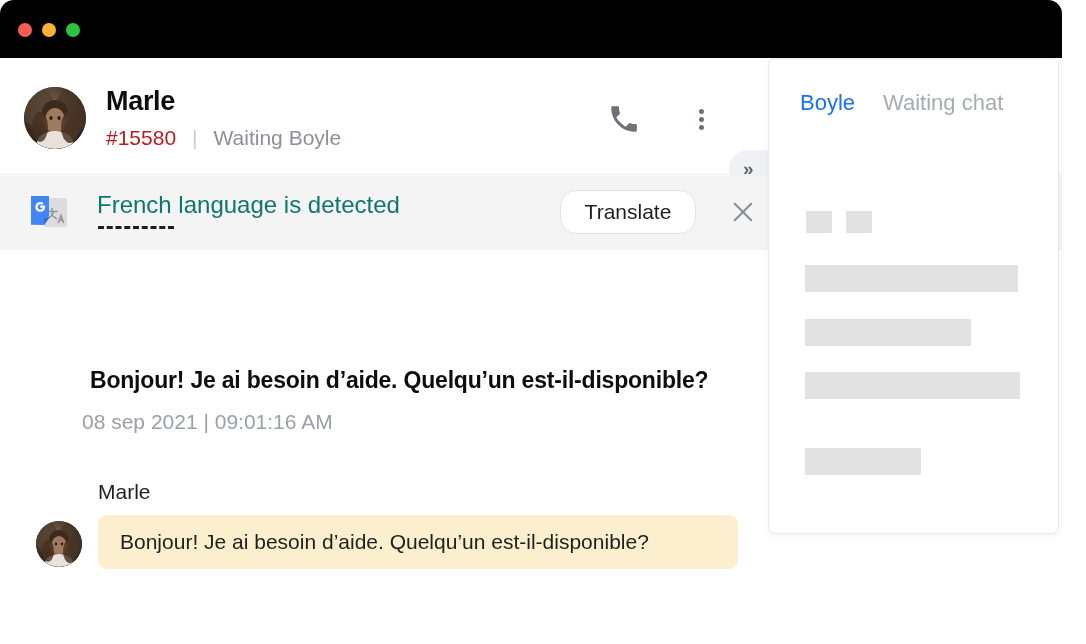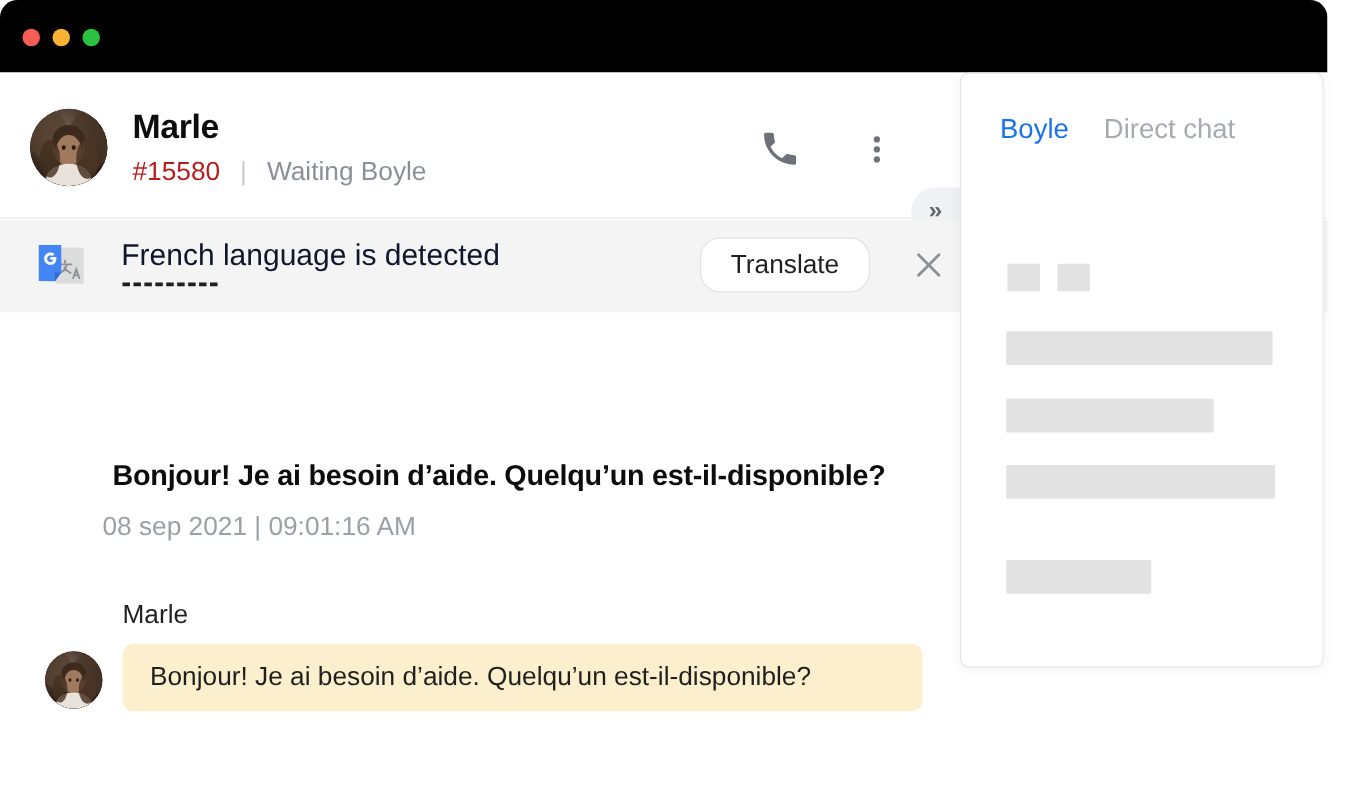--- a/index.html
+++ b/index.html
@@ -151,21 +151,21 @@
   }
   .gt-logo {
     position: absolute;
     left: 27px; top: 193px;
     width: 44px; height: 40px;
   }
   .banner-text {
     position: absolute;
     left: 97px; top: 193px;
     font-size: 24px;
-    color: #0f172a;
+    color: #0f766e;
     line-height: 1;
   }
   .dash-underline {
     position: absolute;
     left: 98px; top: 226px;
     width: 76px;
     height: 0;
     border-bottom: 3px dashed #1f1f1f;
   }
   .translate-btn {
@@ -431,21 +431,21 @@
 
     <div class="bubble">
       <span class="bubble-text">Bonjour! Je ai besoin d’aide. Quelqu’un est-il-disponible?</span>
     </div>
 
   </div>
 
   <div class="info-panel">
     <div class="info-tabs">
       <span class="tab tab-active">Boyle</span>
-      <span class="tab tab-inactive">Direct chat</span>
+      <span class="tab tab-inactive">Waiting chat</span>
     </div>
 
     <div class="sk sk-sq1"></div>
     <div class="sk sk-sq2"></div>
     <div class="sk sk-b1"></div>
     <div class="sk sk-b2"></div>
     <div class="sk sk-b3"></div>
     <div class="sk sk-b4"></div>
   </div>
 </div>

